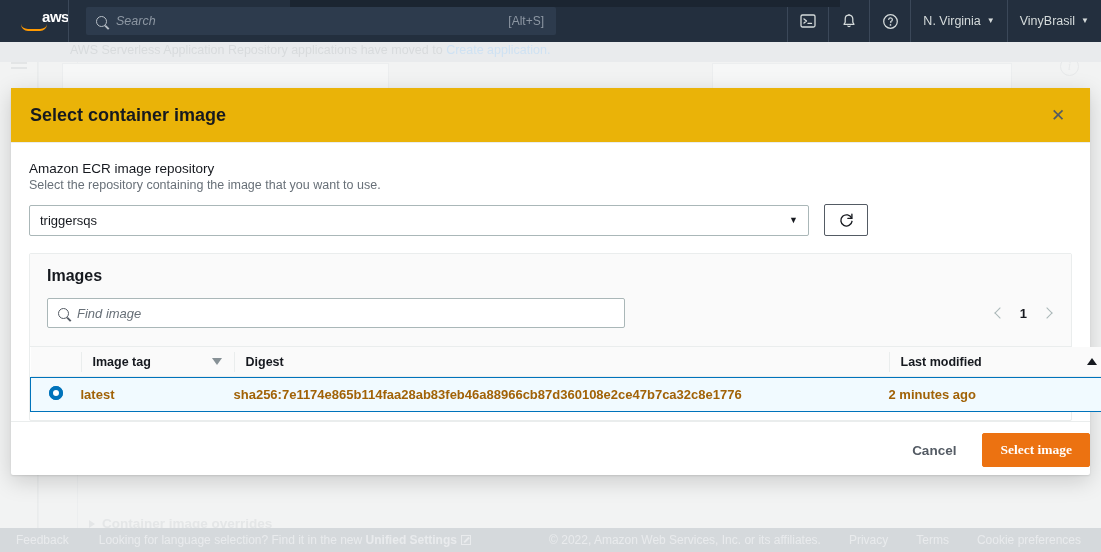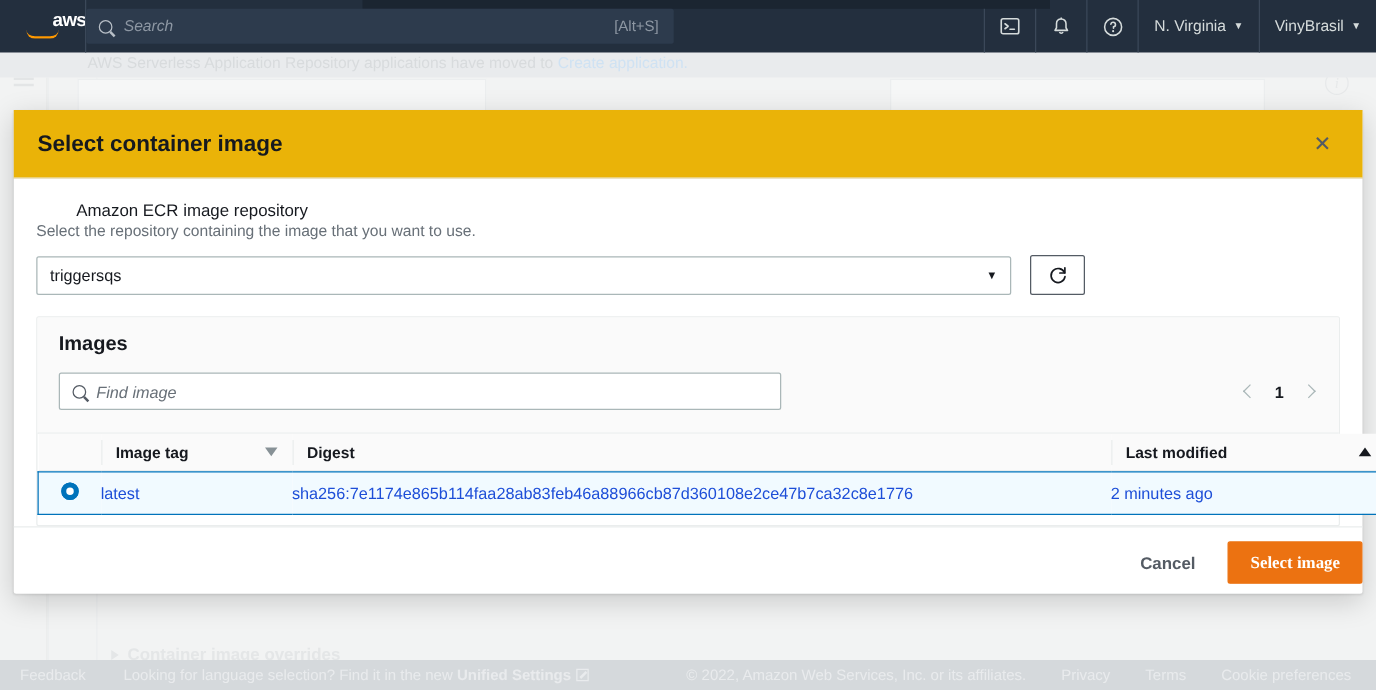--- a/index.html
+++ b/index.html
@@ -41,21 +41,21 @@
   .services-btn {
     display: flex; align-items: center; gap: 7px; padding: 0 12px; height: 100%;
     color: #ffffff; font-size: 12.5px;
   }
   .grid-icon {
     display: grid; grid-template-columns: repeat(3, 3px); grid-template-rows: repeat(3, 3px);
     gap: 1.5px;
   }
   .grid-icon i { background: #ffffff; width: 3px; height: 3px; display: block; }
   .search-wrap {
-    flex: 0 0 auto; width: 470px; height: 28px; margin-left: 0;
+    flex: 0 0 auto; width: 470px; height: 28px; margin-left: 17px;
     background: #2d3b4d; border-radius: 2px; display: flex; align-items: center;
     padding: 0 10px; gap: 9px; position: relative;
   }
   .search-glyph {
     width: 11px; height: 11px; border: 1.6px solid #b8bfc7; border-radius: 50%;
     position: relative; flex: none;
   }
   .search-glyph::after {
     content: ''; position: absolute; width: 1.6px; height: 5px; background: #b8bfc7;
     transform: rotate(-45deg); right: -2px; bottom: -4px;
@@ -157,21 +157,21 @@
     height: 55px; background: #eab308; border-bottom: 1px solid #eaeded;
     display: flex; align-items: center; padding: 0 18px 0 19px; flex: none;
   }
   .modal-title { font-size: 18px; font-weight: bold; color: #16191f; }
   .modal-close {
     margin-left: auto; width: 28px; height: 28px; display: flex;
     align-items: center; justify-content: center; color: #545b64; font-size: 17px;
   }
   .modal-body { padding: 18px 18px 0 18px; flex: 1; }
 
-  .field-label { font-size: 13.5px; color: #16191f; margin-left: 32px; }
+  .field-label { font-size: 13.5px; color: #16191f; }
   .field-desc { font-size: 12.5px; color: #687078; margin-top: 2px; }
 
   .select-row { display: flex; align-items: center; gap: 15px; margin-top: 12px; }
   .select-box {
     width: 780px; height: 31px; border: 1px solid #aab7b8; border-radius: 2px;
     background: #ffffff; display: flex; align-items: center;
     padding: 0 10px; position: relative;
   }
   .select-value { font-size: 13px; color: #16191f; }
   .select-caret { margin-left: auto; font-size: 9px; color: #16191f; }
@@ -222,21 +222,21 @@
   .th-inner.nol { border-left: none; }
   .sort-tri-down {
     width: 0; height: 0; border-left: 5px solid transparent; border-right: 5px solid transparent;
     border-top: 7px solid #879196; margin-left: auto; margin-right: 12px;
   }
   .sort-tri-up {
     width: 0; height: 0; border-left: 5px solid transparent; border-right: 5px solid transparent;
     border-bottom: 7px solid #16191f; margin-left: auto; margin-right: 8px;
   }
   .sep-row td { height: 1px; padding: 0; background: #eaeded; }
-  .tbl td { font-size: 13px; color: #1d4ed8; padding: 0; }
+  .tbl td { font-size: 13px; color: #a16207; padding: 0; font-weight: bold; }
   .row-selected td {
     background: #f1faff; height: 34px;
     border-top: 1px solid #0073bb; border-bottom: 1px solid #0073bb;
   }
   .row-selected td:first-child { border-left: 1px solid #0073bb; }
   .row-selected td:last-child { border-right: 1px solid #0073bb; }
   .radio-cell { text-align: center; }
   .radio {
     width: 14px; height: 14px; border-radius: 50%; border: 4px solid #0073bb;
     background: #ffffff; display: inline-block; position: relative;

